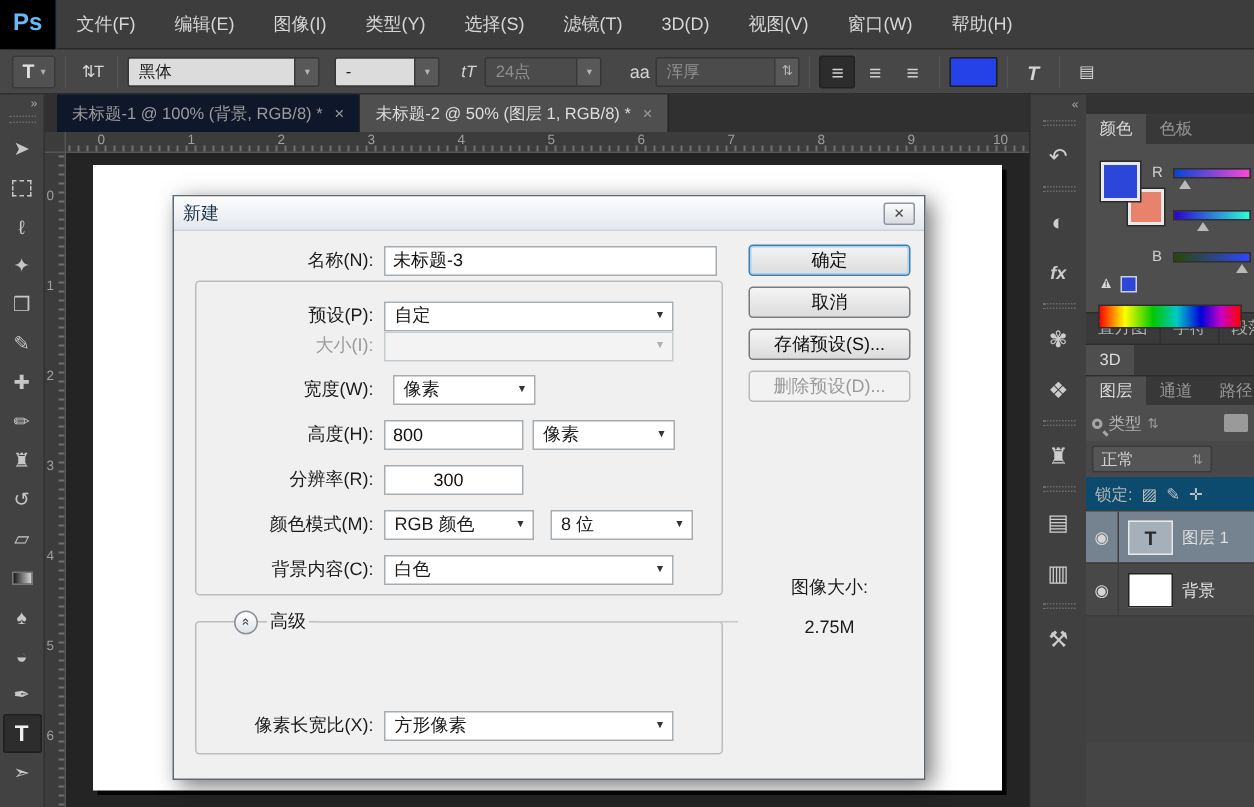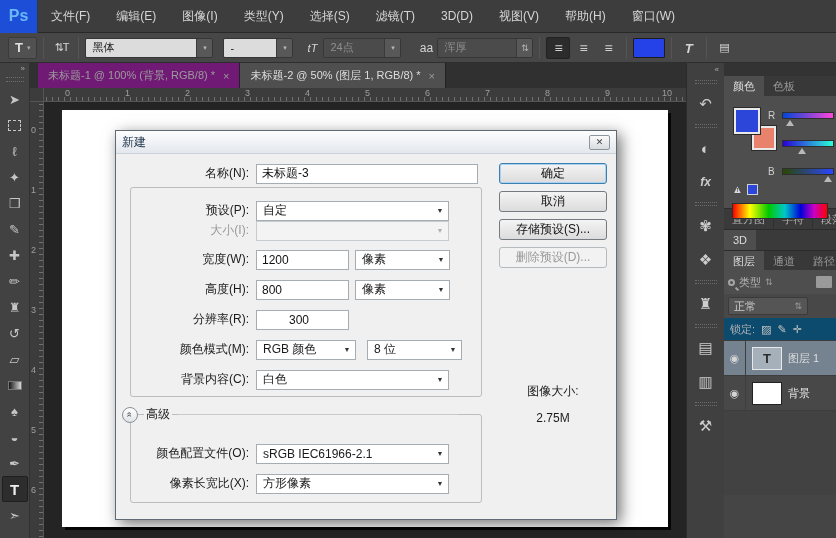--- a/index.html
+++ b/index.html
@@ -1,21 +1,21 @@
 <!DOCTYPE html>
 <html><head>
 <meta charset="utf-8">
 <style>
   *{box-sizing:border-box;margin:0;padding:0}
   html,body{width:836px;height:538px;overflow:hidden}
   body{position:relative;background:#262626;font-family:"Liberation Sans","DejaVu Sans",sans-serif;-webkit-font-smoothing:antialiased}
 
   
   .menubar{position:absolute;left:0;top:0;width:836px;height:33px;background:#3d3d3d;border-bottom:1px solid #282828;display:flex;align-items:center;color:#d6d6d6;font-size:12px}
-  .ps-logo{width:38px;height:33px;background:#1d4ed8;color:#6ab8f7;font-weight:bold;font-size:16px;display:flex;align-items:center;justify-content:center;border-right:1px solid #2b3c4c}
+  .ps-logo{width:38px;height:33px;background:#000000;color:#6ab8f7;font-weight:bold;font-size:16px;display:flex;align-items:center;justify-content:center;border-right:1px solid #2b3c4c}
   .menu-item{padding:0 13px;line-height:33px;cursor:default}
 
   
   .optionsbar{position:absolute;left:0;top:33px;width:836px;height:30px;background:#474747;border-bottom:1px solid #2e2e2e;display:flex;align-items:center;color:#c9c9c9;font-size:11px}
   .ob-sep{width:1px;height:22px;background:#383838;border-right:1px solid #555;margin:0 6px}
   .ob-toolpreset{display:flex;align-items:center;gap:4px;background:#515151;border:1px solid #3a3a3a;border-radius:2px;height:22px;padding:0 6px;margin-left:8px}
   .ob-toolpreset .t{font-weight:bold;font-size:13px;color:#e0e0e0}
   .ob-caret{font-size:7px;color:#aaa}
   .ob-icon{height:22px;min-width:22px;display:flex;align-items:center;justify-content:center;border-radius:2px;padding:0 3px;color:#d5d5d5}
   .ob-icon.orient{font-size:11px;letter-spacing:-1px}
@@ -25,21 +25,21 @@
   .combo-dark.disabled .val{background:#4b4b4b;color:#8f8f8f}
   .align-group{display:flex;gap:1px}
   .align-btn{width:24px;height:22px;display:flex;align-items:center;justify-content:center;color:#cfcfcf;font-size:14px;border-radius:2px}
   .align-btn.active{background:#2c2c2c;border:1px solid #222}
   .ob-swatch{width:32px;height:20px;background:#2442e8;border:1px solid #1c1c1c;border-radius:1px}
   .ob-warp{font-size:13px;color:#d5d5d5;transform:skewX(-12deg);font-weight:bold}
 
   
   .tabbar{position:absolute;left:0;top:63px;width:836px;height:25px;background:#303030;display:flex}
   .tabbar .spacer{width:38px}
-  .doc-tab{display:flex;align-items:center;gap:8px;padding:0 10px;font-size:11px;height:25px;border-right:1px solid #232323;background:#701a75;color:#9b9b9b;max-width:215px;white-space:nowrap}
+  .doc-tab{display:flex;align-items:center;gap:8px;padding:0 10px;font-size:11px;height:25px;border-right:1px solid #232323;background:#0f172a;color:#9b9b9b;max-width:215px;white-space:nowrap}
   .doc-tab.active{background:#4f4f4f;color:#dddddd}
   .doc-tab .close{font-size:11px;color:#9b9b9b;cursor:pointer}
 
   
   .toolbar{position:absolute;left:0;top:63px;width:30px;height:475px;background:#424242;border-right:1px solid #313131;display:flex;flex-direction:column;align-items:center}
   .tb-collapse{width:100%;height:12px;color:#a9a9a9;font-size:8px;text-align:right;padding-right:4px;line-height:12px}
   .tb-grip{width:18px;height:5px;border-top:1px dotted #6c6c6c;border-bottom:1px dotted #6c6c6c;margin:2px 0 4px}
   .tool{width:26px;height:26px;display:flex;align-items:center;justify-content:center;color:#c6c6c6;font-size:13px;border-radius:2px;position:relative}
   .tool.selected{background:#2d2d2d;border:1px solid #1f1f1f;color:#efefef;font-weight:bold;font-size:15px}
   .tool .marq{width:13px;height:11px;border:1px dashed #c6c6c6}
@@ -141,22 +141,22 @@
 <div class="menubar">
   <div class="ps-logo">Ps</div>
   <div class="menu-item">文件(F)</div>
   <div class="menu-item">编辑(E)</div>
   <div class="menu-item">图像(I)</div>
   <div class="menu-item">类型(Y)</div>
   <div class="menu-item">选择(S)</div>
   <div class="menu-item">滤镜(T)</div>
   <div class="menu-item">3D(D)</div>
   <div class="menu-item">视图(V)</div>
+  <div class="menu-item">窗口(W)</div>
   <div class="menu-item">帮助(H)</div>
-  <div class="menu-item">窗口(W)</div>
 </div>
 
 <div class="optionsbar">
   <div class="ob-toolpreset">
     <span class="t">T</span>
     <span class="ob-caret">▾</span>
   </div>
   <div class="ob-sep"></div>
   <div class="ob-icon orient">⇅T</div>
   <div class="ob-sep"></div>
@@ -280,21 +280,20 @@
   <div class="drow" style="top:89px">
     <span class="dlabel dis">大小(I):</span>
     <div class="combo disabled" style="width:193px">
       <span class="cval"></span>
       <span class="carr">▼</span>
     </div>
   </div>
 
   <div class="drow" style="top:118px">
     <span class="dlabel">宽度(W):</span>
-    <input class="tb" style="width: 93px;" value="1200">
     <div class="combo" style="width:95px;margin-left:6px">
       <span class="cval">像素</span>
       <span class="carr">▼</span>
     </div>
   </div>
 
   <div class="drow" style="top:148px">
     <span class="dlabel">高度(H):</span>
     <input class="tb" style="width: 93px;" value="800">
     <div class="combo" style="width:95px;margin-left:6px">
@@ -322,35 +321,28 @@
 
   <div class="drow" style="top:238px">
     <span class="dlabel">背景内容(C):</span>
     <div class="combo" style="width:193px">
       <span class="cval">白色</span>
       <span class="carr">▼</span>
     </div>
   </div>
 
   <div class="groupbox" style="left:14px;top:283px;width:352px;height:89px"></div>
-  <div class="adv-hdr" style="left:6px;top:275px;width:336px">
+  <div class="adv-hdr" style="left:40px;top:275px;width:336px">
     <div class="adv-btn">
         <span>»</span>
       </div>
     <span style="background:#f0f0f0;padding:0 2px">高级</span>
     <div class="adv-line" style="flex:1"></div>
   </div>
 
-  <div class="drow" style="top:312px">
-    <span class="dlabel">颜色配置文件(O):</span>
-    <div class="combo" style="width:193px">
-      <span class="cval">sRGB IEC61966-2.1</span>
-      <span class="carr">▼</span>
-    </div>
-  </div>
 
   <div class="drow" style="top:342px">
     <span class="dlabel">像素长宽比(X):</span>
     <div class="combo" style="width:193px">
       <span class="cval">方形像素</span>
       <span class="carr">▼</span>
     </div>
   </div>
 
   <div class="win-btn" style="top:60px">取消</div>

